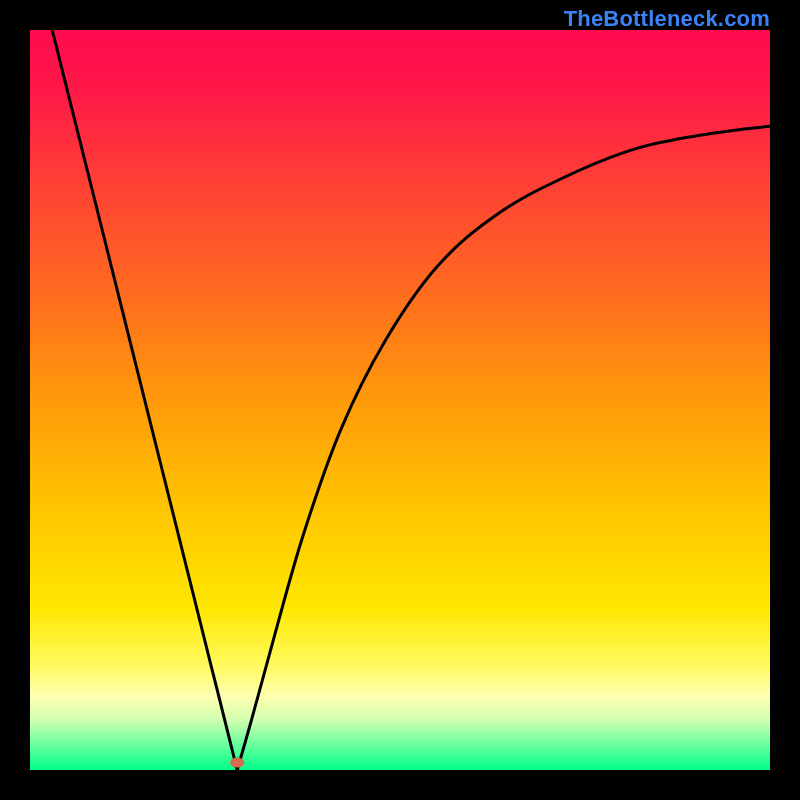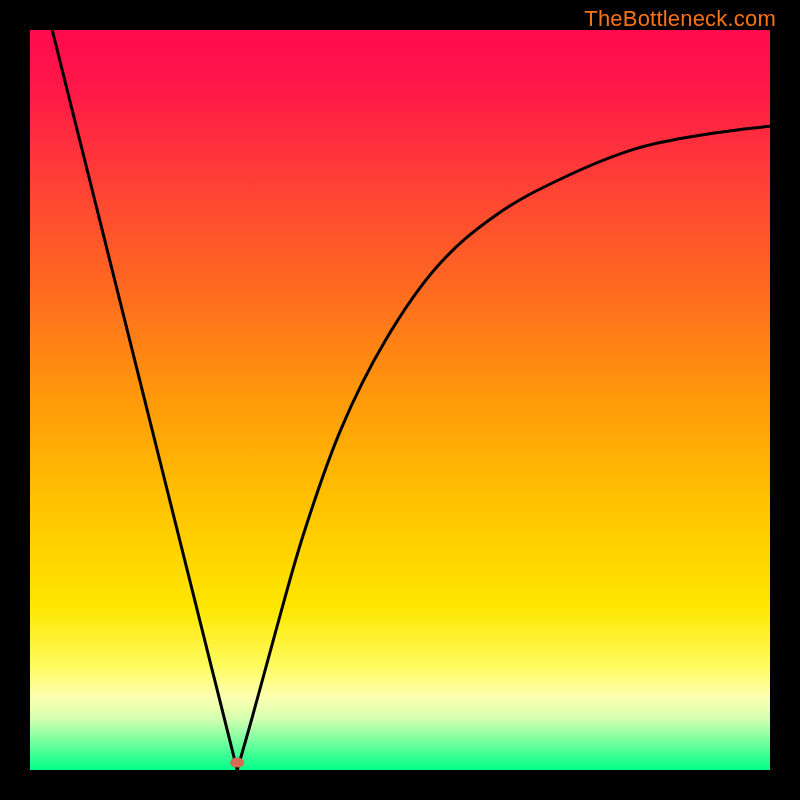--- a/index.html
+++ b/index.html
@@ -35,24 +35,24 @@
   .curve-svg {
     position: absolute;
     left: 0;
     top: 0;
     width: 100%;
     height: 100%;
   }
   .watermark {
     position: absolute;
     top: 6px;
-    right: 24px;
-    color: #f97316;
+    right: 30px;
+    color: #3b82f6;
     font-size: 22px;
-    font-weight: 400;
+    font-weight: 700;
     letter-spacing: 0.2px;
     user-select: none;
   }
 </style>
 </head>
 <body>
 
 <div class="frame">
 
   <div class="plot-area">

